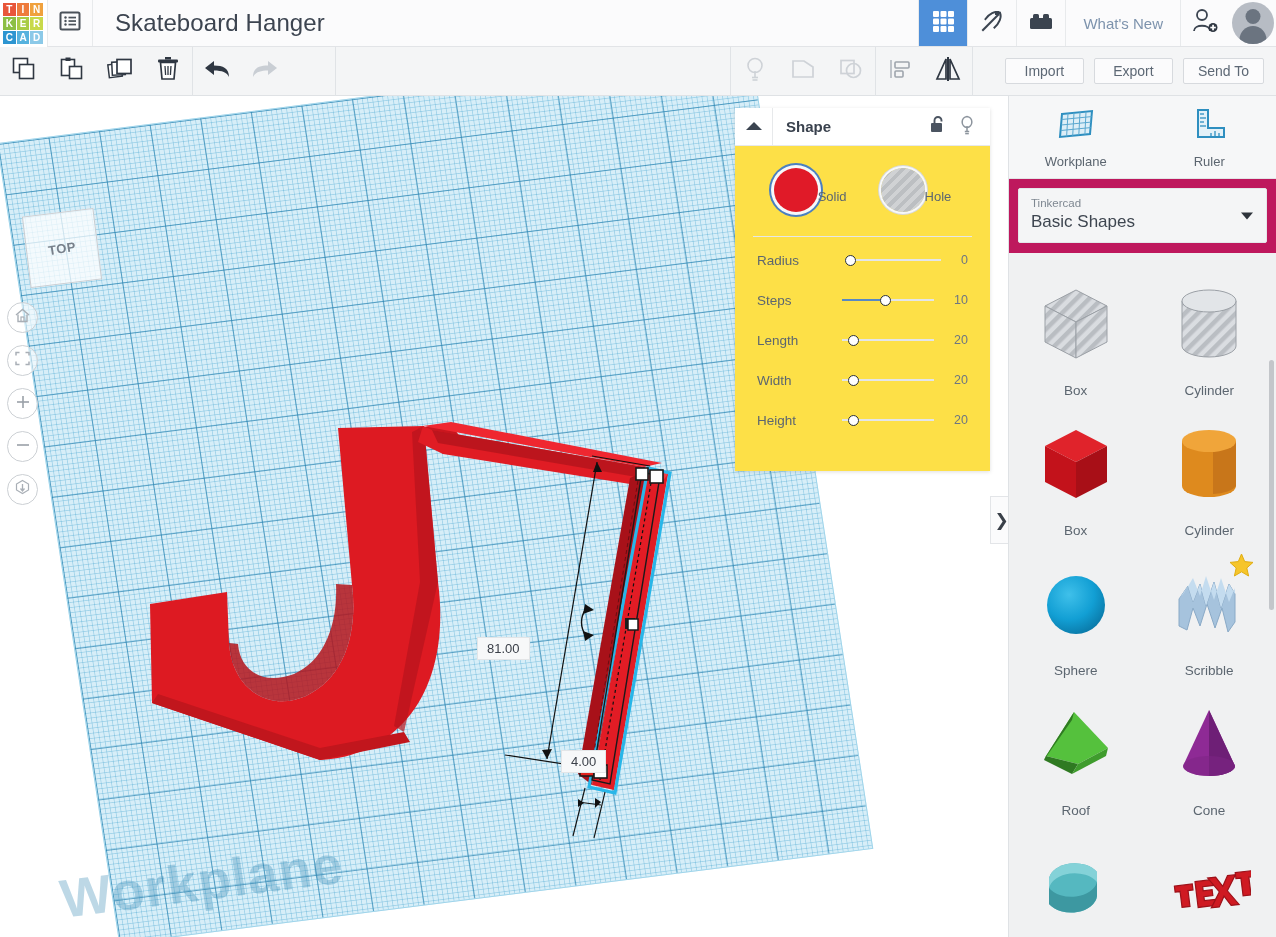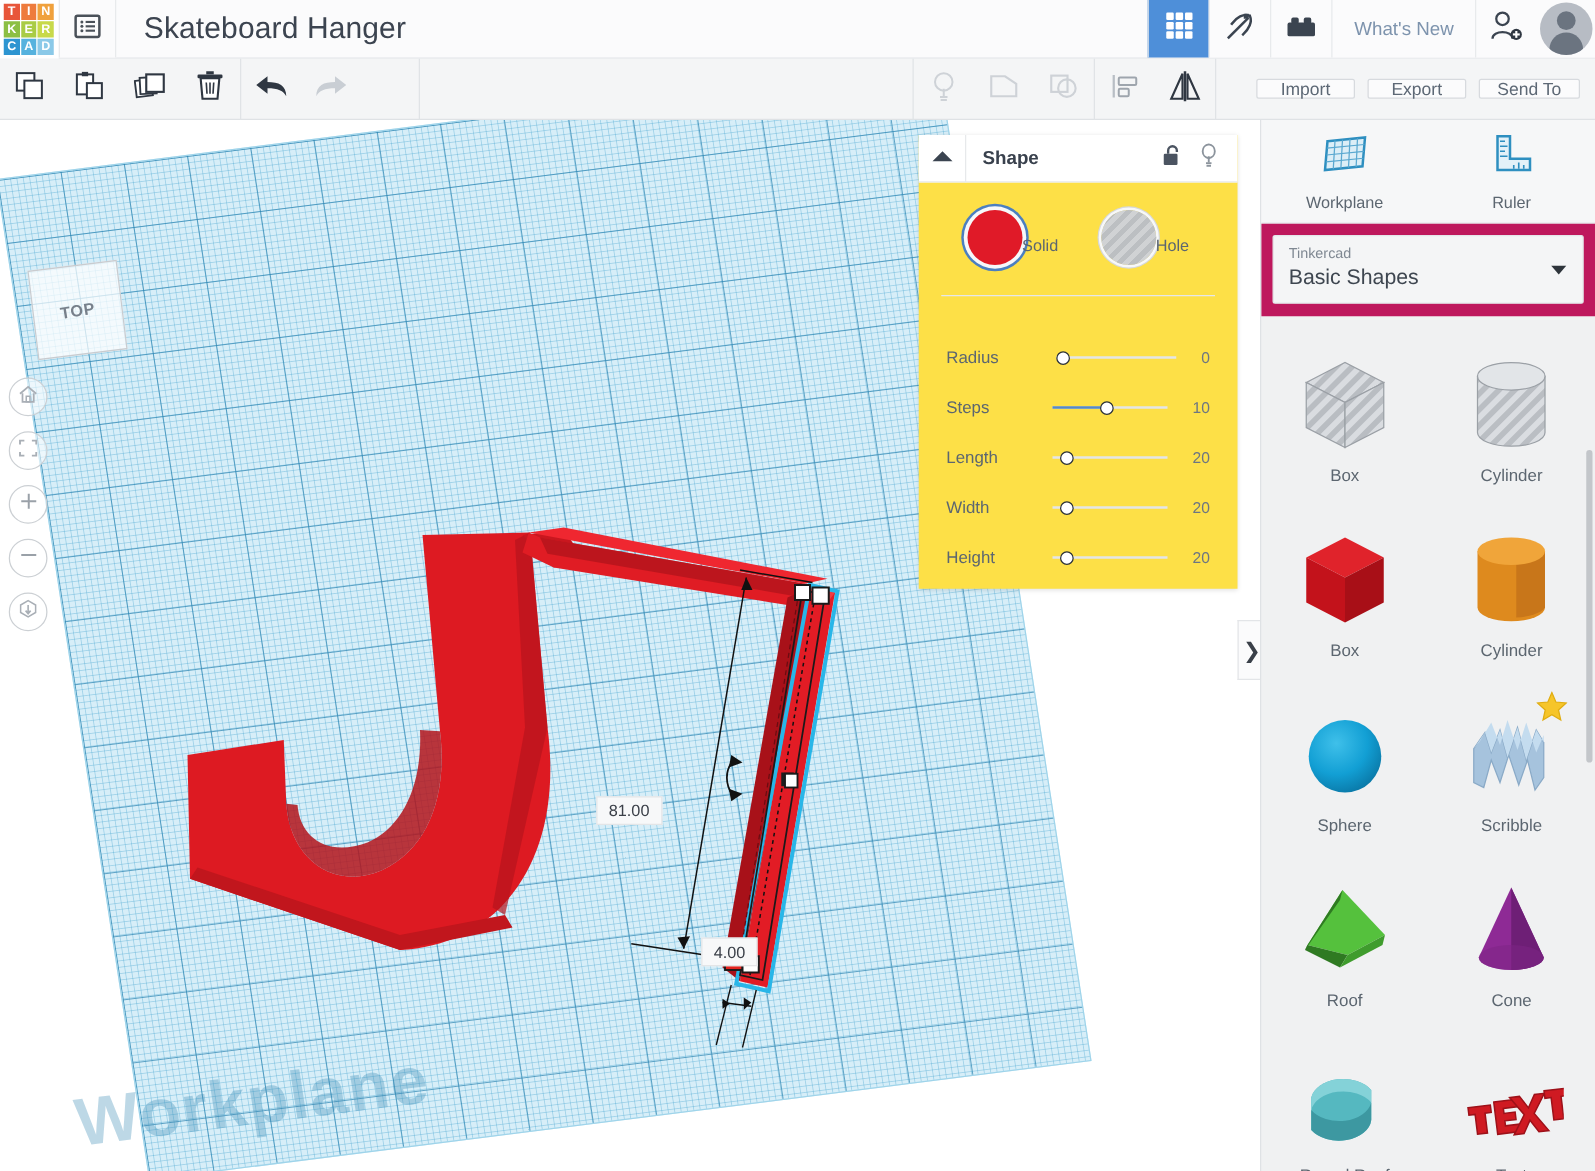--- a/index.html
+++ b/index.html
@@ -75,21 +75,21 @@
     display: flex; align-items: center;
   }
   .t2-group { display: flex; align-items: center; height: 49px; }
   .t2-btn {
     width: 48px; height: 49px; display: flex; align-items: center; justify-content: center;
     cursor: pointer;
   }
   .t2-sep { width: 1px; height: 49px; background: #e0e3e6; }
   #t2-right { margin-left: auto; display: flex; align-items: center; padding-right: 12px; }
   .act-btn {
-    height: 16px; min-width: 79px; padding: 0 14px; margin-left: 10px;
+    height: 26px; min-width: 79px; padding: 0 14px; margin-left: 10px;
     background: #fbfbfc; border: 1px solid #d7dade; border-radius: 2px;
     font-size: 14px; color: #5d6875; cursor: pointer;
     display: flex; align-items: center; justify-content: center;
     font-family: "Liberation Sans", sans-serif;
   }
 
   
   #viewport {
     position: absolute; left: 0; top: 96px; width: 1008px; height: 841px;
     background: #ffffff; overflow: hidden;
@@ -174,21 +174,21 @@
   .sh-item { display: flex; flex-direction: row; align-items: center; cursor: pointer; }
   .sh-swatch { width: 44px; height: 44px; border-radius: 50%; }
   .sh-swatch.solid { background: #e01a28; box-shadow: 0 0 0 3px #f7f8f9, 0 0 0 5px #4b7fc0; }
   .sh-swatch.hole {
     background: repeating-linear-gradient(-45deg, #d0d2d4 0 4px, #bcbfc2 4px 8px);
     box-shadow: 0 0 0 2px #f7f8f9, 0 0 0 3px #d6d8da;
   }
   .sh-label { margin-top: 13px; font-size: 13px; color: #5c6670; }
   #panel-divider { height: 1px; background: #e5e7ea; margin: 24px 18px 0; }
   #sliders { padding: 16px 0 0; }
-  .slider-row { display: flex; align-items: flex-end; height: 40px; padding: 0 0 0 22px; gap: 20px; }
+  .slider-row { display: flex; align-items: flex-start; height: 40px; padding: 0 0 0 22px; gap: 20px; }
   .sl-label { width: 68px; font-size: 13.5px; color: #5c6670; }
   .sl-track-wrap { position: relative; width: 96px; height: 14px; display: flex; align-items: center; }
   .sl-track { position: absolute; left: 0; right: 0; height: 2px; background: #e3e5e8; }
   .sl-fill { position: absolute; left: 0; height: 2px; background: #5789c4; }
   .sl-knob {
     position: absolute; width: 11px; height: 11px; border-radius: 50%;
     background: #fff; border: 1.4px solid #2c3238; cursor: pointer;
   }
   .sl-value { margin-left: auto; padding-right: 22px; font-size: 12.5px; color: #6d7682; }
 
@@ -231,21 +231,21 @@
     position: absolute; left: 0; top: 165px; right: 0; bottom: 0;
     padding: 10px 0 0; overflow: hidden;
   }
   .shape-row { display: flex; }
   .shape-cell {
     flex: 1; height: 140px; display: flex; flex-direction: column;
     align-items: center; justify-content: flex-start; cursor: pointer;
     position: relative; padding-top: 8px;
   }
   .shape-art { height: 92px; display: flex; align-items: center; justify-content: center; }
-  .shape-name { font-size: 13.5px; color: #5c6670; margin-top: 2px; }
+  .shape-name { font-size: 13.5px; color: #5c6670; margin-top: 12px; }
   .fav-star { position: absolute; right: 22px; top: 2px; }
   #sb-scrollbar {
     position: absolute; right: 2px; top: 264px; width: 5px; height: 250px;
     background: #c3c6ca; border-radius: 3px;
   }
 </style>
 </head>
 <body>
 
 <div id="topbar">

